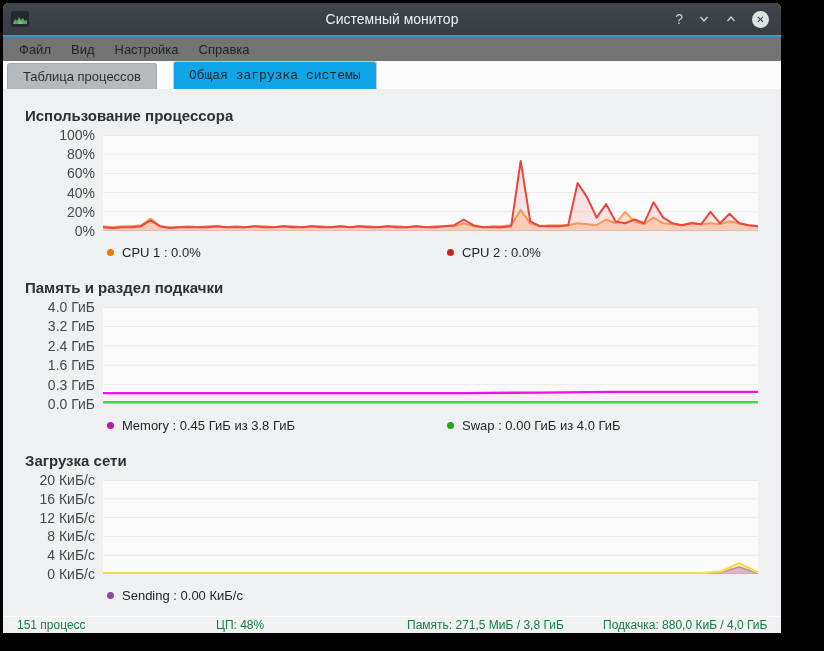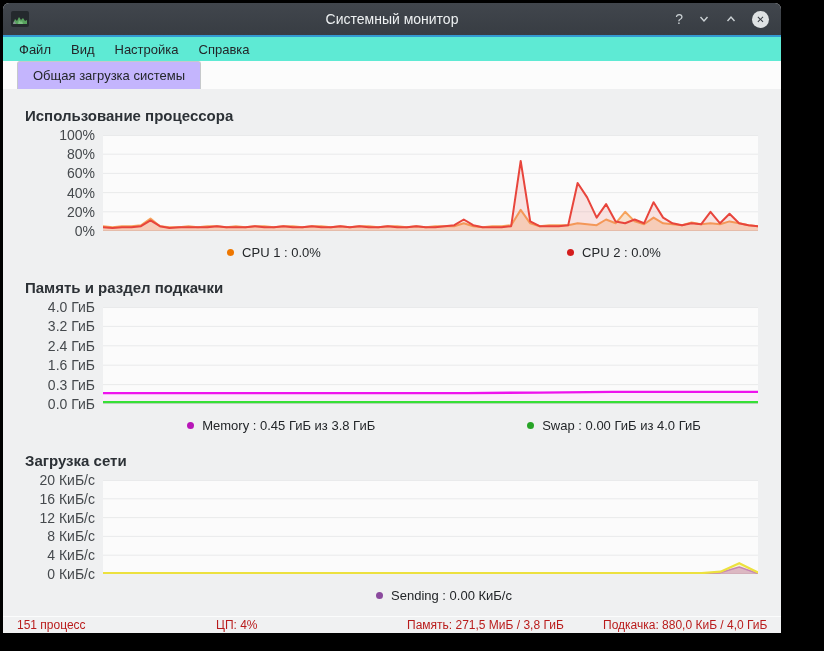--- a/index.html
+++ b/index.html
@@ -23,47 +23,47 @@
     color:#eef1f2;font-size:14px;pointer-events:none;
   }
   .tb-controls{margin-left:auto;display:flex;align-items:center;gap:15px;padding-right:12px;z-index:2;}
   .tb-btn{color:#ccd2d5;font-size:14px;line-height:1;cursor:default;display:flex;align-items:center;}
   .tb-close{
     width:17px;height:17px;border-radius:50%;background:#dfe2e3;color:#343a40;
     font-size:10px;font-weight:bold;display:flex;align-items:center;justify-content:center;
   }
   .accent{height:2px;background:#3399d1;}
   
-  .menubar{height:24px;background:#5eead4;display:flex;align-items:center;padding-left:10px;}
+  .menubar{height:24px;background:#737373;display:flex;align-items:center;padding-left:10px;}
   .menu-item{font-size:13px;color:#232629;padding:0 6px;margin-right:8px;}
   
   .tabbar{height:28px;background:#fcfcfc;display:flex;align-items:flex-end;padding-left:4px;}
   .tab{
     font-size:13px;display:flex;align-items:center;
     border-radius:3px 3px 0 0;padding:0 15px;box-sizing:border-box;
   }
   .tab-inactive{height:26px;background:#b7babc;border:1px solid #a6a9ab;border-bottom:none;color:#2a2e31;}
-  .tab-active{height:28px;background:#c4b5fd;border:1px solid #c6c9cb;border-bottom:none;color:#232629;margin-left:10px;}
+  .tab-active{height:28px;background:#0ea5e9;border:1px solid #c6c9cb;border-bottom:none;color:#232629;margin-left:16px;font-family:Liberation Mono, monospace;}
   
   .content{background:#eff0f1;height:527px;overflow:hidden;}
   .section-title{
     margin:16px 0 0 22px;font-size:15px;font-weight:700;color:#2c3136;height:22px;line-height:22px;
   }
   .chart-row{display:flex;margin-top:8px;margin-right:23px;}
   .ylabels{position:relative;width:100px;flex:0 0 auto;}
   .ytick{position:absolute;right:8px;font-size:14px;color:#45494d;height:14px;line-height:14px;white-space:nowrap;}
   .plot{position:relative;flex:1;background:#fbfbfb;}
-  .legend{display:flex;margin:12px 0 0 104px;height:18px;align-items:center;justify-content:center;}
+  .legend{display:flex;margin:12px 0 0 104px;height:18px;align-items:center;}
   .legend-item{display:flex;align-items:center;font-size:13px;color:#232629;}
   .legend-item.first{width:340px;flex:0 0 auto;}
   .dot{width:7px;height:7px;border-radius:50%;display:inline-block;margin-right:8px;flex:0 0 auto;}
   
   .statusbar{
     position:relative;height:16px;background:#f0f1f2;border-top:1px solid #fbfcfc;
-    font-size:12px;color:#b91c1c;
+    font-size:12px;color:#15803d;
   }
   .status-item{position:absolute;top:0;line-height:16px;white-space:nowrap;}
 </style>
 </head>
 <body>
 
 <div class="window">
 
   <div class="titlebar">
     <div class="app-icon">
@@ -93,20 +93,21 @@
   <div class="accent"></div>
 
   <div class="menubar">
     <span class="menu-item">Файл</span>
     <span class="menu-item">Вид</span>
     <span class="menu-item">Настройка</span>
     <span class="menu-item">Справка</span>
   </div>
 
   <div class="tabbar">
+    <div class="tab tab-inactive">Таблица процессов</div>
     <div class="tab tab-active">Общая загрузка системы</div>
   </div>
 
   <div class="content">
 
     <div class="section-title">Использование процессора</div>
     <div class="chart-row">
       <div class="ylabels">
           <div class="ytick" style="top: 89px;">0%</div>
           <div class="ytick" style="top: 69.8px;">20%</div>
@@ -205,18 +206,18 @@
       <span class="legend-item">
         <span class="dot" style="background: rgb(139, 74, 158);"></span>
         <span>Sending : 0.00 КиБ/с</span>
       </span>
     </div>
 
   </div>
 
   <div class="statusbar">
     <span class="status-item" style="left:14px">151 процесс</span>
-    <span class="status-item" style="left:213px">ЦП: 4%</span>
+    <span class="status-item" style="left:213px">ЦП: 48%</span>
     <span class="status-item" style="left:404px">Память: 271,5 МиБ / 3,8 ГиБ</span>
     <span class="status-item" style="left:600px">Подкачка: 880,0 КиБ / 4,0 ГиБ</span>
   </div>
 
 </div>
 
 </body></html>

